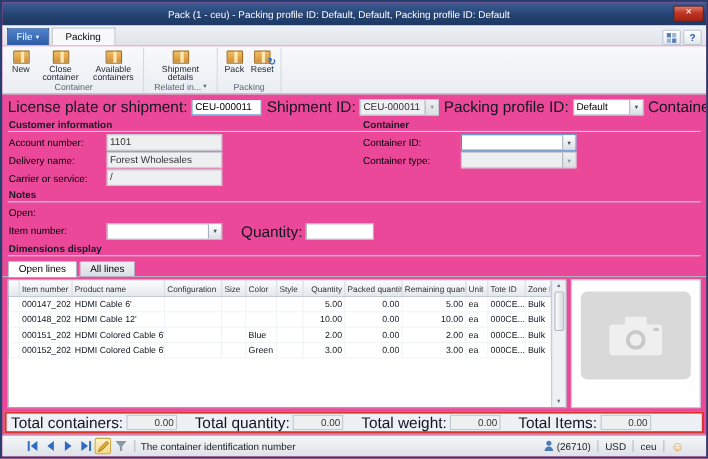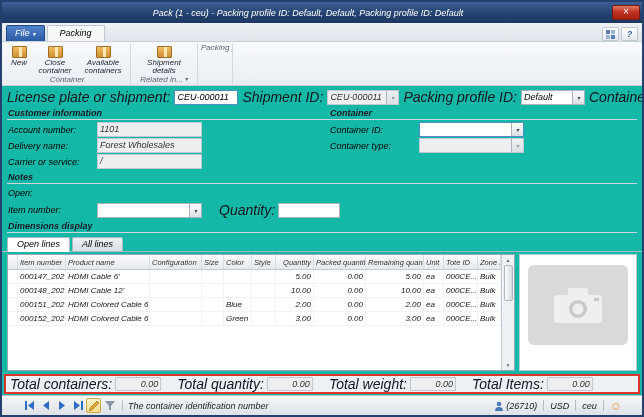--- a/index.html
+++ b/index.html
@@ -1,17 +1,17 @@
 <!DOCTYPE html>
 <html><head>
 <meta charset="utf-8">
 <style>
   * { box-sizing:border-box; margin:0; padding:0; }
   body { margin:0; font-family:"Liberation Sans", sans-serif; background:#fff; }
-  .window { width:644px; height:417px; display:flex; flex-direction:column; background:#14b8a6; border:2px solid #23406e; overflow:hidden;font-style:italic; }
+  .window { width:644px; height:417px; display:flex; flex-direction:column; background:#ec4899; border:2px solid #23406e; overflow:hidden; }
 
   
   .titlebar { flex:0 0 21px; background:linear-gradient(#3c5f96,#24416f 60%,#1d3862); color:#fff; display:flex; align-items:center; padding:0 2px 0 6px; }
   .title { flex:1; text-align:center; font-size:9px; white-space:nowrap; overflow:hidden; }
   .closebtn { width:28px; height:15px; margin-left:4px; background:linear-gradient(#e07b63,#c13525 45%,#a3220f); border:1px solid #7e1a0c; border-radius:2px; color:#fff; font-size:10px; line-height:12px; text-align:center; }
 
   
   .tabrow { flex:0 0 19px; background:linear-gradient(#eef1f5,#dfe4ea); display:flex; align-items:flex-end; padding:0 4px; border-bottom:1px solid #c8cfd8; }
   .file-tab { background:linear-gradient(#5183cc,#2c5ba5); color:#fff; font-size:9px; padding:2px 8px 3px; border-radius:2px 2px 0 0; border:1px solid #1f4580; border-bottom:none; display:flex; gap:3px; align-items:center; }
   .file-tab .ddc { font-size:6px; }
@@ -156,20 +156,35 @@
           <div class="rlbl">Shipment details</div>
         </div>
       </div>
       <div class="glabel">
         <span>Related in...</span>
         <span class="ddc">▾</span>
       </div>
     </div>
 
     <div class="rgroup">
+      <div class="rbtns">
+        <div class="rbtn">
+          <div class="ricon-wrap">
+              <div class="box-icon"></div>
+            </div>
+          <div class="rlbl">Pack</div>
+        </div>
+        <div class="rbtn">
+          <div class="ricon-wrap">
+            <div class="box-icon"></div>
+            <span class="overlay-char">↻</span>
+          </div>
+          <div class="rlbl">Reset</div>
+        </div>
+      </div>
       <div class="glabel">Packing</div>
     </div>
   </div>
 
   <div class="frow">
     <span class="lbl">License plate or shipment:</span>
     <div class="fld focus" style="width:64px">
       <span class="val">CEU-000011</span>
     </div>
     <span class="lbl">Shipment ID:</span>

